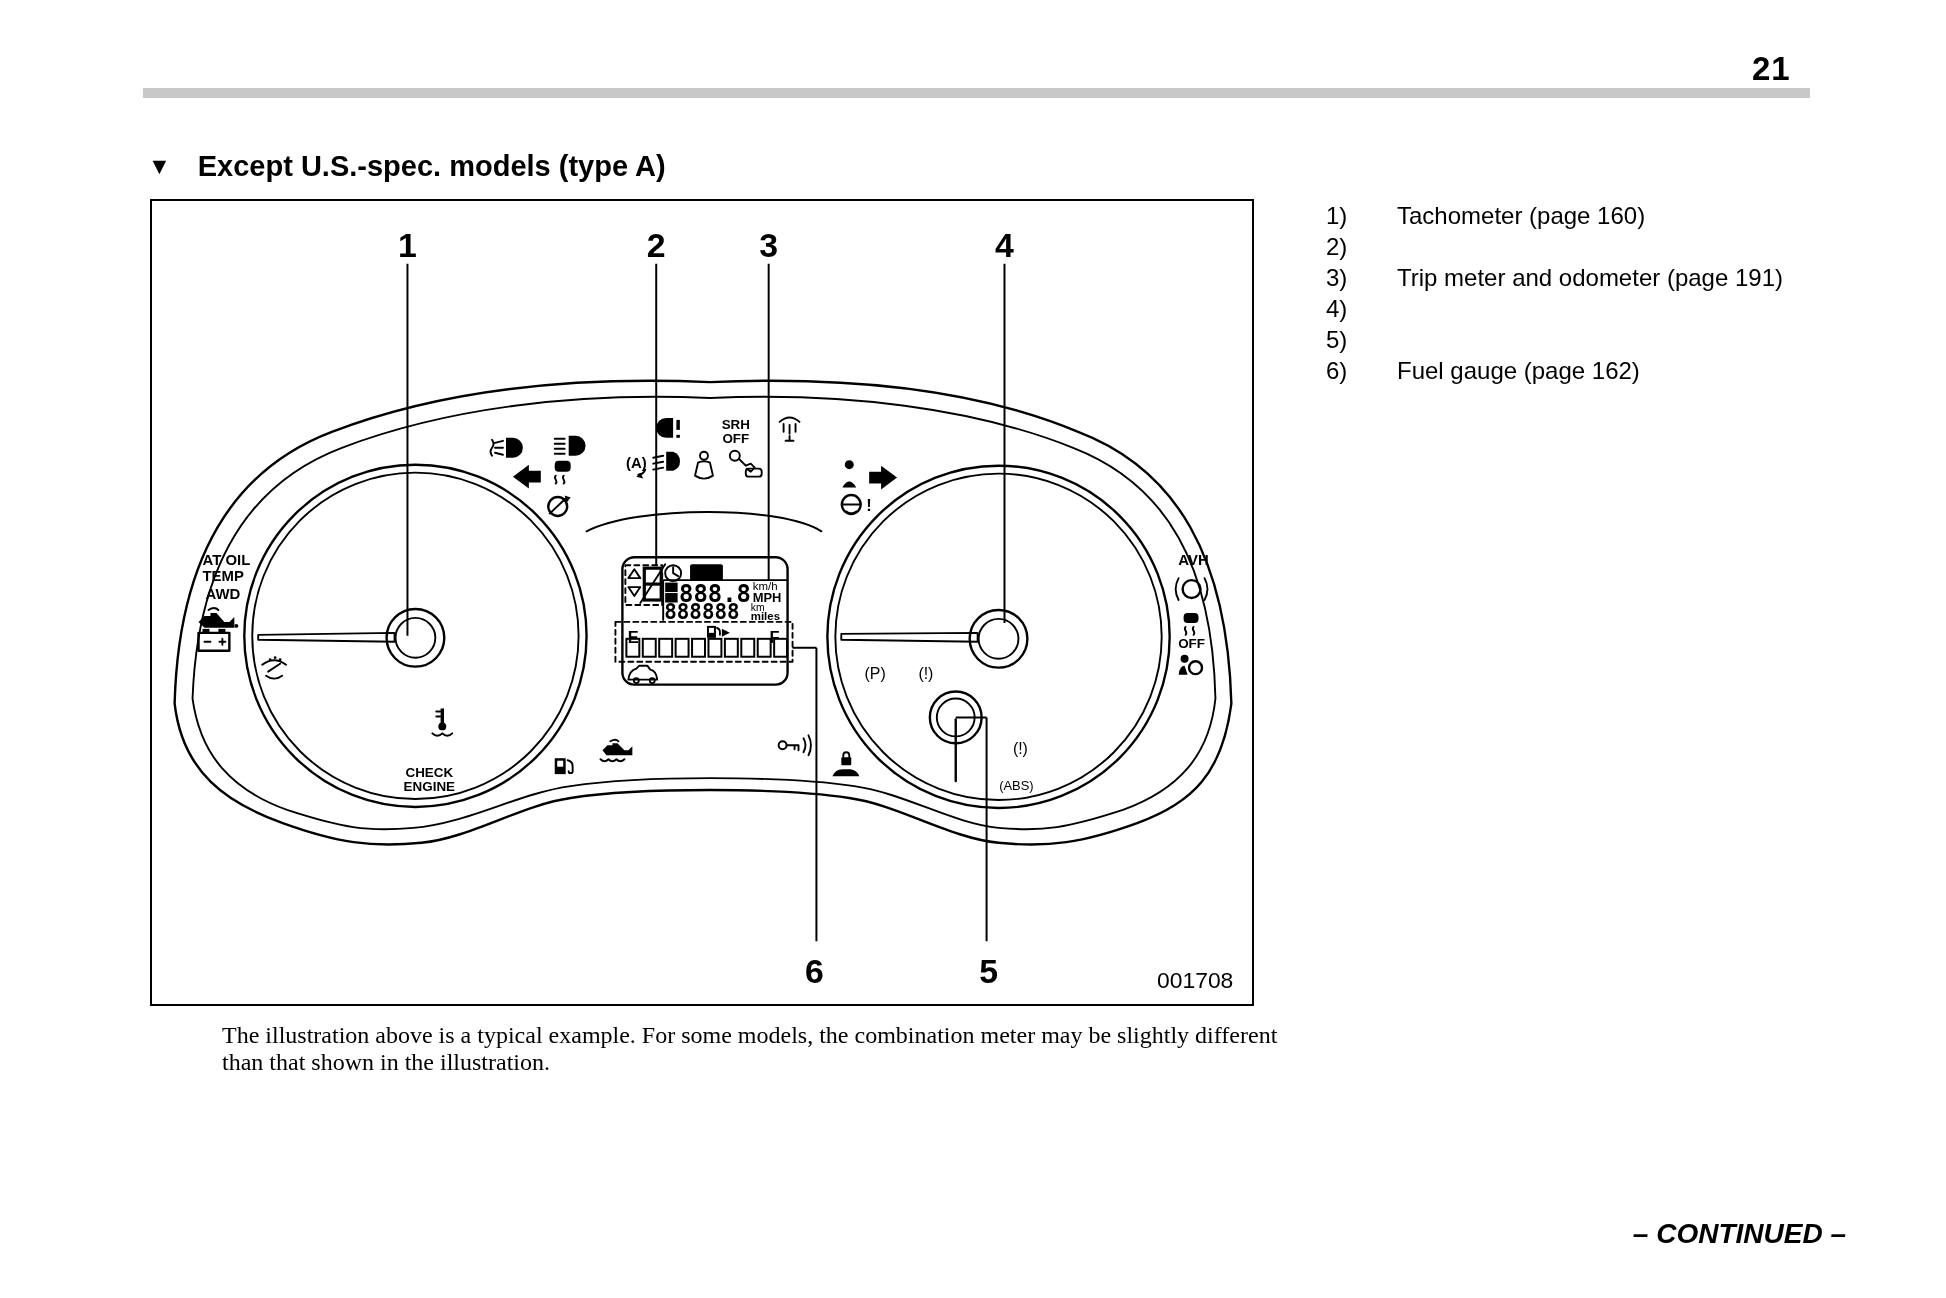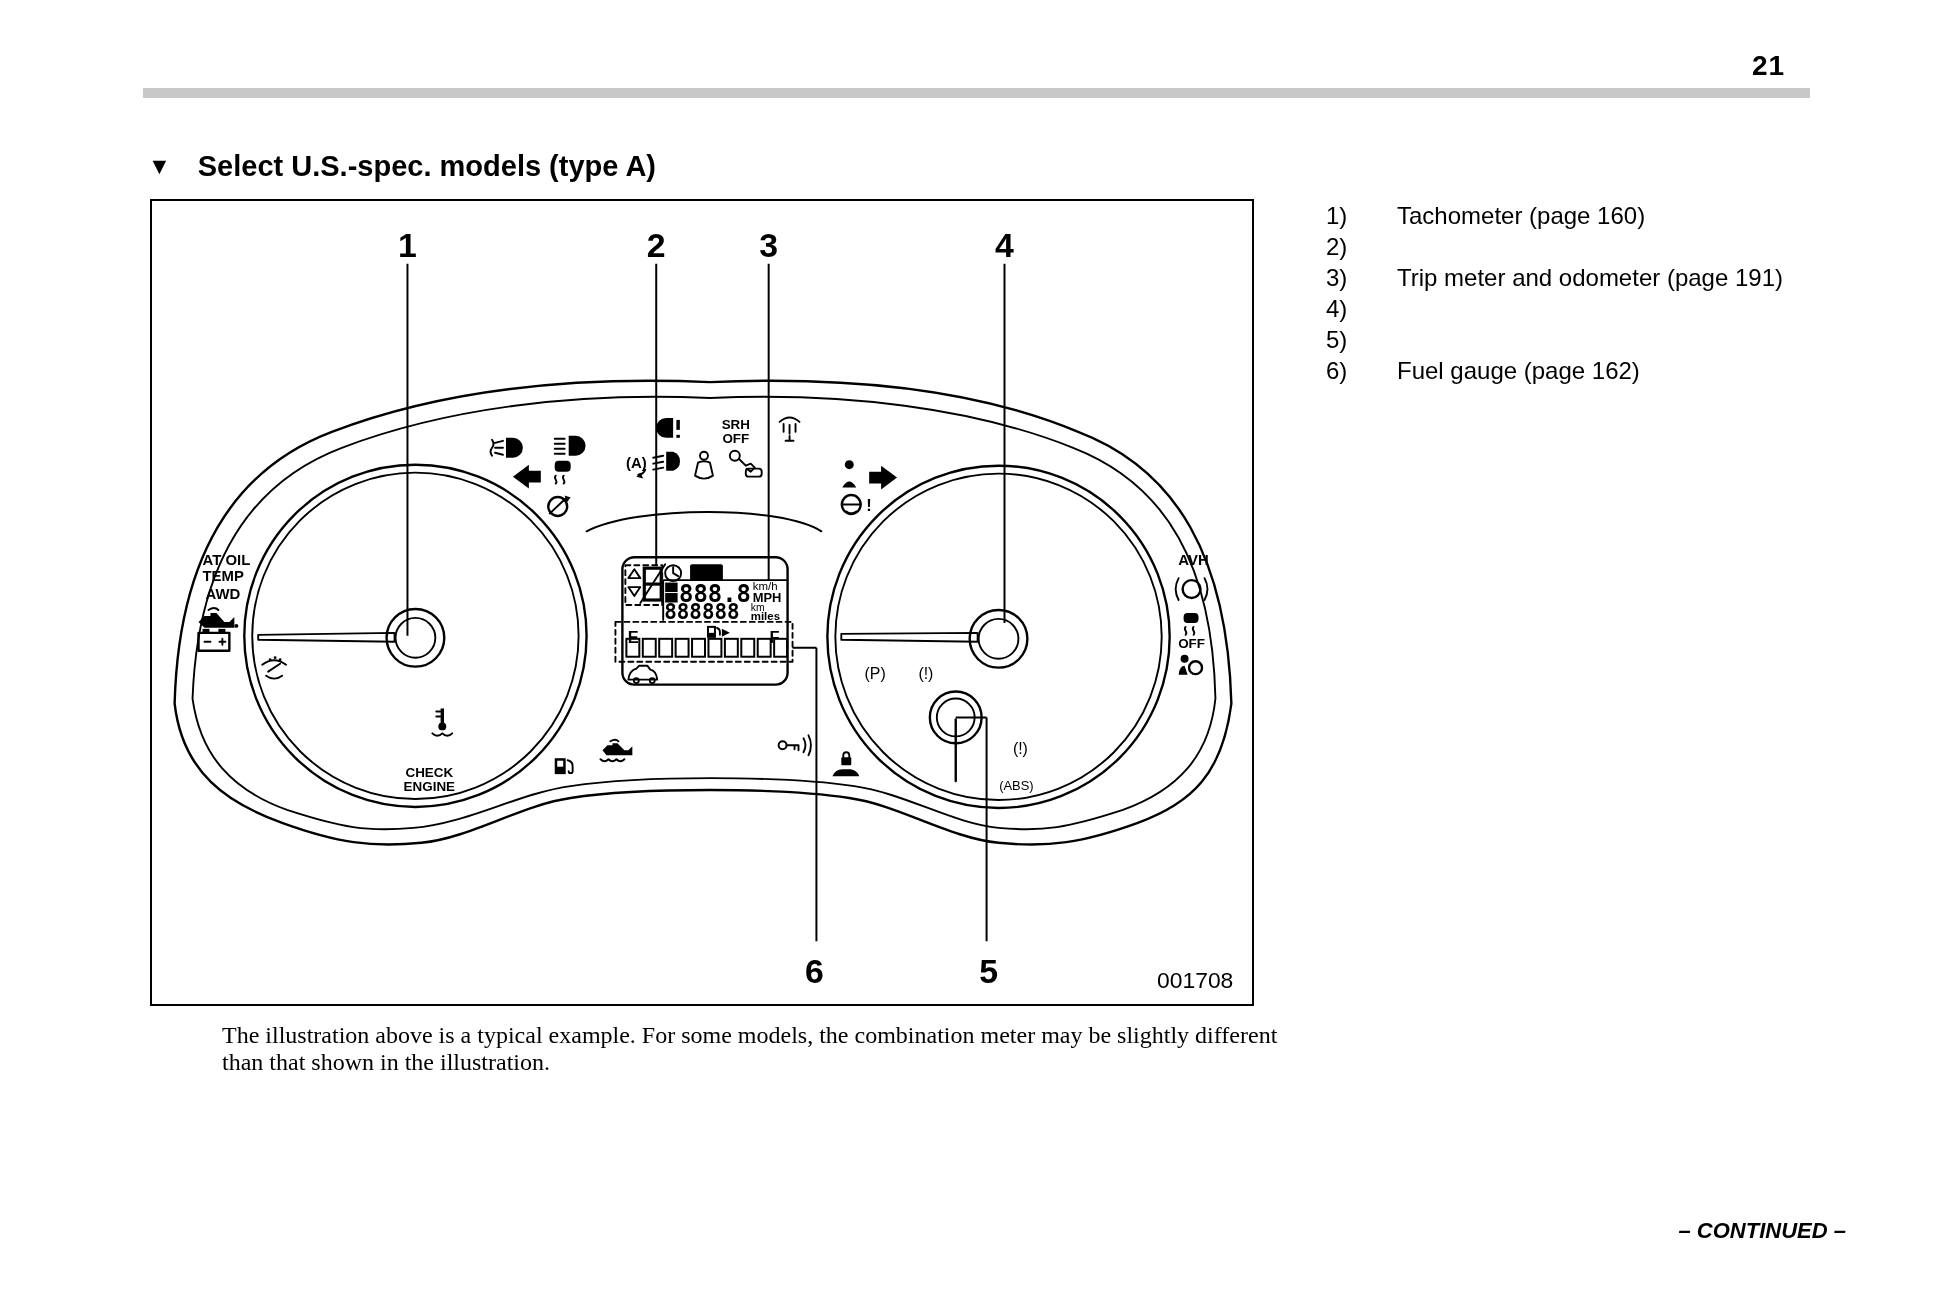--- a/index.html
+++ b/index.html
@@ -1,31 +1,31 @@
 <!DOCTYPE html>
 <html><head>
 <meta charset="utf-8">
 <style>
   html,body{margin:0;padding:0;background:#fff;}
   .page{position:relative;width:1946px;height:1298px;background:#ffffff;
         font-family:"Liberation Sans",sans-serif;color:#000;overflow:hidden;}
   .topbar{position:absolute;left:143px;top:88px;width:1667px;height:10px;background:#c8c8c8;}
-  .pagenum{position:absolute;left:1752px;top:50px;font-size:28px;font-weight:bold;letter-spacing:1px;}
+  .pagenum{position:absolute;left:1752px;top:50px;font-size:33px;font-weight:bold;letter-spacing:1px;}
   .heading{position:absolute;left:148px;top:150px;display:flex;align-items:center;gap:27px;
            font-size:29px;font-weight:bold;}
   .heading .tri{font-size:23px;line-height:1;}
   .figure-box{position:absolute;left:150px;top:199px;width:1104px;height:807px;
               border:2px solid #000;box-sizing:border-box;background:#fff;}
   .figure-box svg{position:absolute;left:0;top:0;}
   .legend{position:absolute;left:1326px;top:200px;width:560px;font-size:24px;line-height:31px;}
   .legend-row{display:flex;}
   .legend-num{width:57px;flex:none;}
   .legend-label{flex:1;margin-left:14px;}
   .caption{position:absolute;left:222px;top:1022px;width:1060px;font-size:24px;line-height:27px;font-family:Liberation Serif, serif;}
-  .continued{position:absolute;right:100px;top:1218px;font-size:22px;font-weight:bold;font-style:italic;}
+  .continued{position:absolute;right:100px;top:1218px;font-size:28px;font-weight:bold;font-style:italic;}
 
   
   .ln{fill:none;stroke:#000;stroke-width:2.4;stroke-linecap:round;stroke-linejoin:round;}
   .lt{fill:none;stroke:#000;stroke-width:1.9;stroke-linecap:round;stroke-linejoin:round;}
   .fl{fill:#000;stroke:none;}
   .wh{fill:#fff;stroke:none;}
   .dash{stroke-dasharray:5 4;}
   .cl{stroke:#000;stroke-width:2;fill:none;}
   text{fill:#000;}
   .t34{font-size:34px;font-weight:bold;}
@@ -40,21 +40,21 @@
 </head>
 <body>
 
 <div class="page">
 
   <div class="topbar"></div>
   <div class="pagenum">21</div>
 
   <div class="heading">
     <span class="tri">▼</span>
-    <span>Select U.S.-spec. models (type A)</span>
+    <span>Except U.S.-spec. models (type A)</span>
   </div>
 
   <div class="figure-box">
     <svg width="1100" height="803" viewBox="0 0 1104 807">
 
       <path class="ln" d="M22,505 C26,360 80,270 180,232 C290,190 420,176 560,182 C700,176 830,190 930,232 C1030,270 1080,360 1084,505 C1075,575 1045,605 990,625 C935,645 900,650 850,645 C800,640 750,607 700,600 C655,593 605,592 560,592 C515,592 465,593 420,600 C370,607 320,640 270,645 C220,650 185,645 130,625 C75,605 30,575 22,505 Z"></path>
       <path class="lt" d="M40,500 C45,368 95,284 190,248 C295,208 425,192 560,198 C695,192 825,208 925,248 C1020,285 1065,368 1068,500 C1062,558 1030,592 975,612 C920,630 895,634 850,630 C805,626 755,595 705,588 C658,581 606,580 560,580 C516,580 468,581 420,588 C368,595 315,626 262,630 C215,634 190,630 135,612 C80,592 48,558 40,500"></path>
       <path class="lt" d="M436,332 C486,306 632,306 672,332"></path>
 
       <g>

